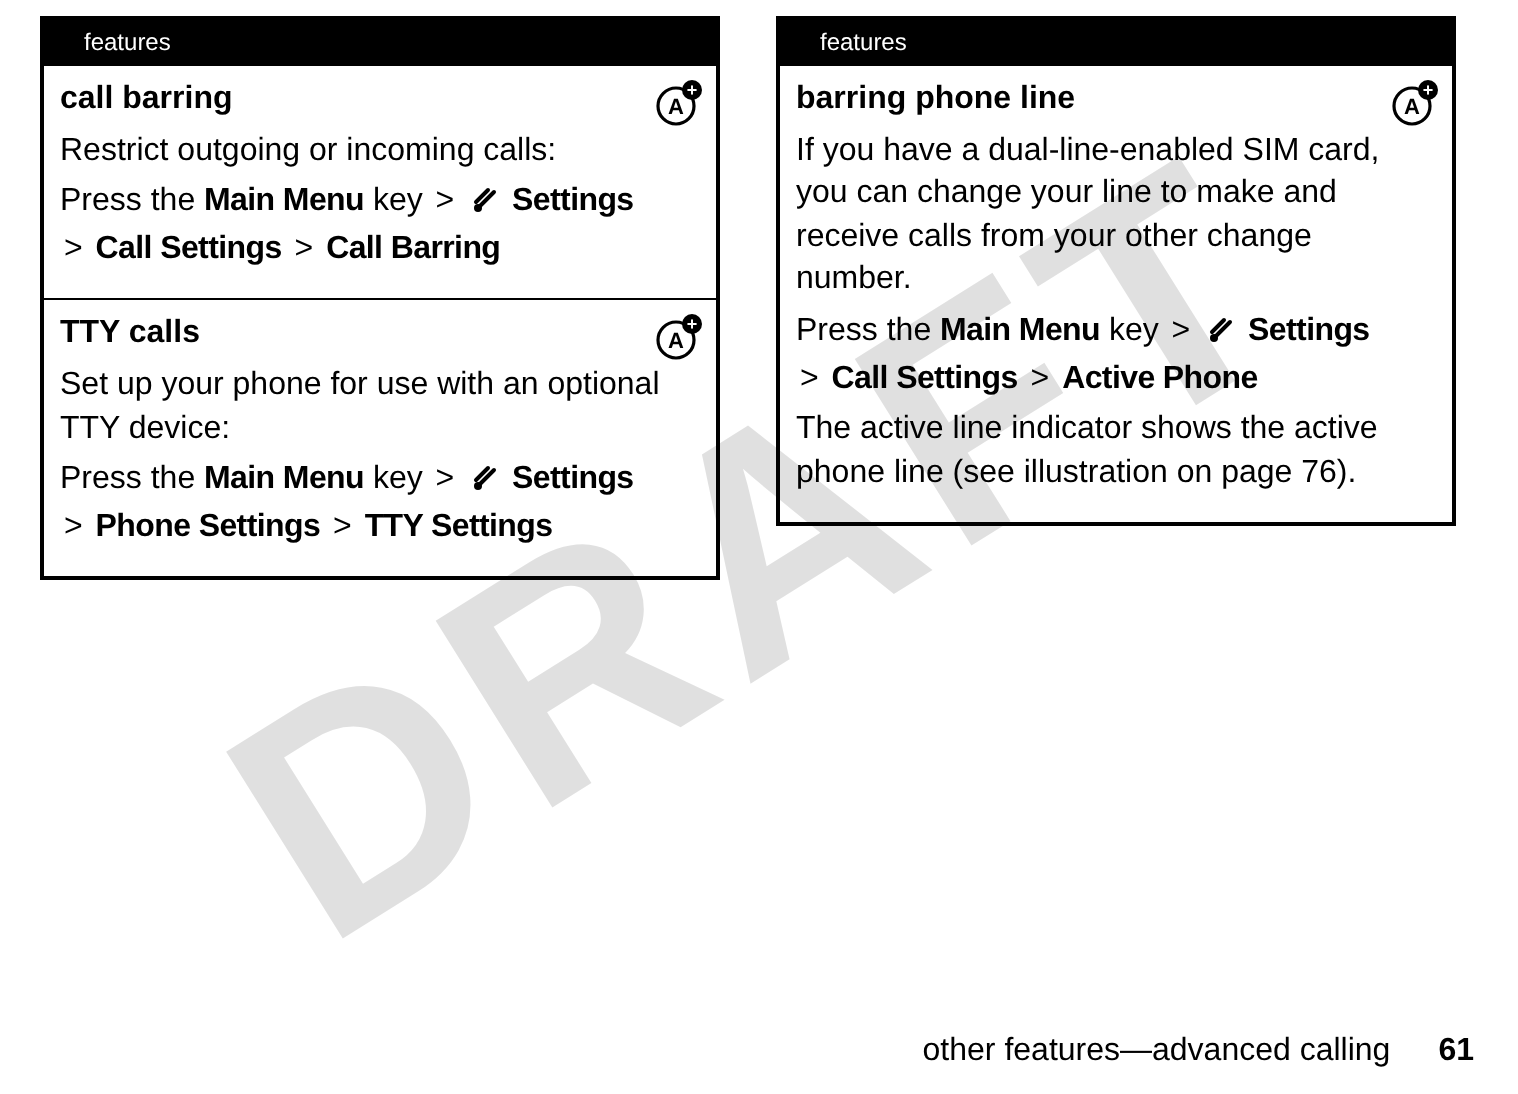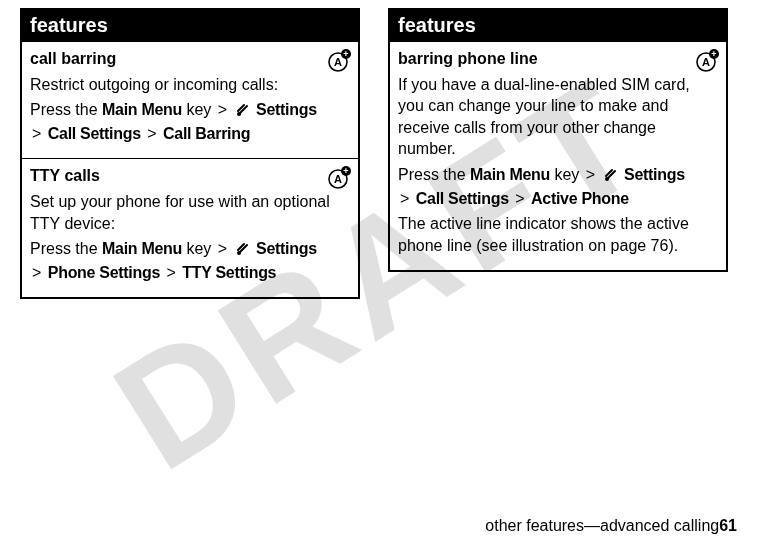--- a/index.html
+++ b/index.html
@@ -2,28 +2,28 @@
 <html><head>
 <meta charset="utf-8">
 <style>
   * { box-sizing: border-box; margin: 0; padding: 0; }
   html, body { width: 759px; height: 547px; background: #fff; font-family: Arial, Helvetica, sans-serif; position: relative; overflow: hidden; }
   .watermark { position: absolute; left: 50%; top: 50%; transform: translate(-50%, -50%) rotate(-32deg); font-size: 160px; font-weight: 900; color: rgba(0,0,0,0.12); letter-spacing: 8px; pointer-events: none; user-select: none; }
   .page { position: relative; width: 759px; height: 547px; padding: 0 20px; }
   .columns { display: flex; gap: 28px; padding-top: 8px; }
   .col { width: 340px; }
   table.features { width: 100%; border-collapse: collapse; border: 2px solid #000; }
-  table.features th { text-align: left; background: #000; color: #fff; font-size: 20px; font-weight: 700; padding: 4px 8px; }
+  table.features th { text-align: left; background: #000; color: #fff; font-size: 12px; font-weight: 400; padding: 4px 20px; }
   table.features td { border-top: 1px solid #000; padding: 6px 8px 10px 8px; vertical-align: top; font-size: 16px; line-height: 1.35; color: #000; position: relative; }
   .feat-title { font-weight: 700; display: block; margin-bottom: 4px; }
   .badge { position: absolute; top: 6px; right: 6px; }
   .sep { margin: 0 2px; }
   .condensed { font-family: Liberation Sans, sans-serif; font-stretch: condensed; font-weight: 700; letter-spacing: -0.3px; }
   .tool-icon { display: inline-block; vertical-align: -2px; margin: 0 2px; }
-  .footer { position: absolute; bottom: 12px; right: 22px; display: flex; align-items: baseline; font-size: 16px; }
+  .footer { position: absolute; bottom: 12px; right: 22px; display: flex; align-items: baseline; gap: 24px; font-size: 16px; }
   .footer .pagenum { font-weight: 700; font-size: 16px; }
   .p { display: block; margin: 4px 0; }
 </style>
 </head>
 <body>
 
 <div class="page">
   <div class="watermark">DRAFT</div>
 
   <div class="columns">

